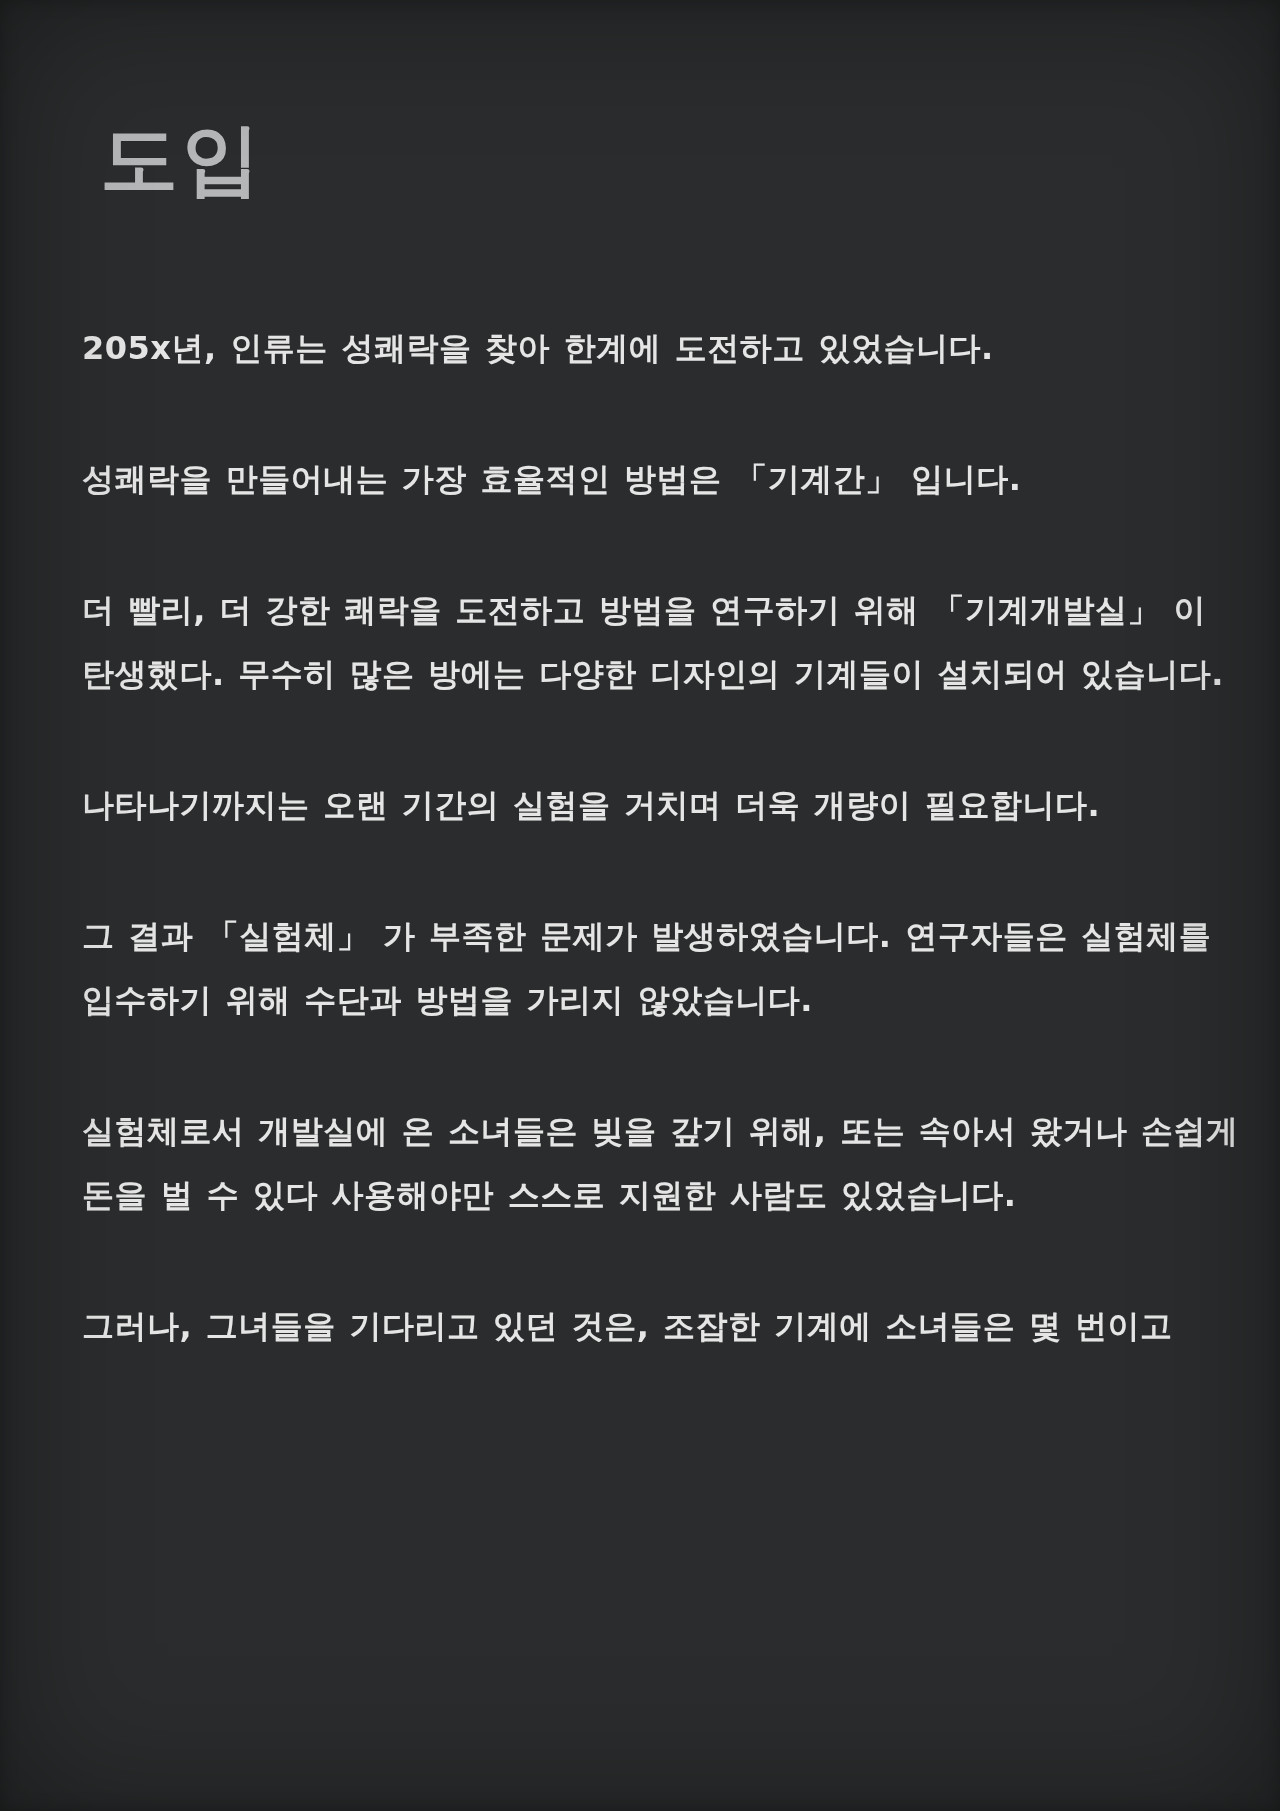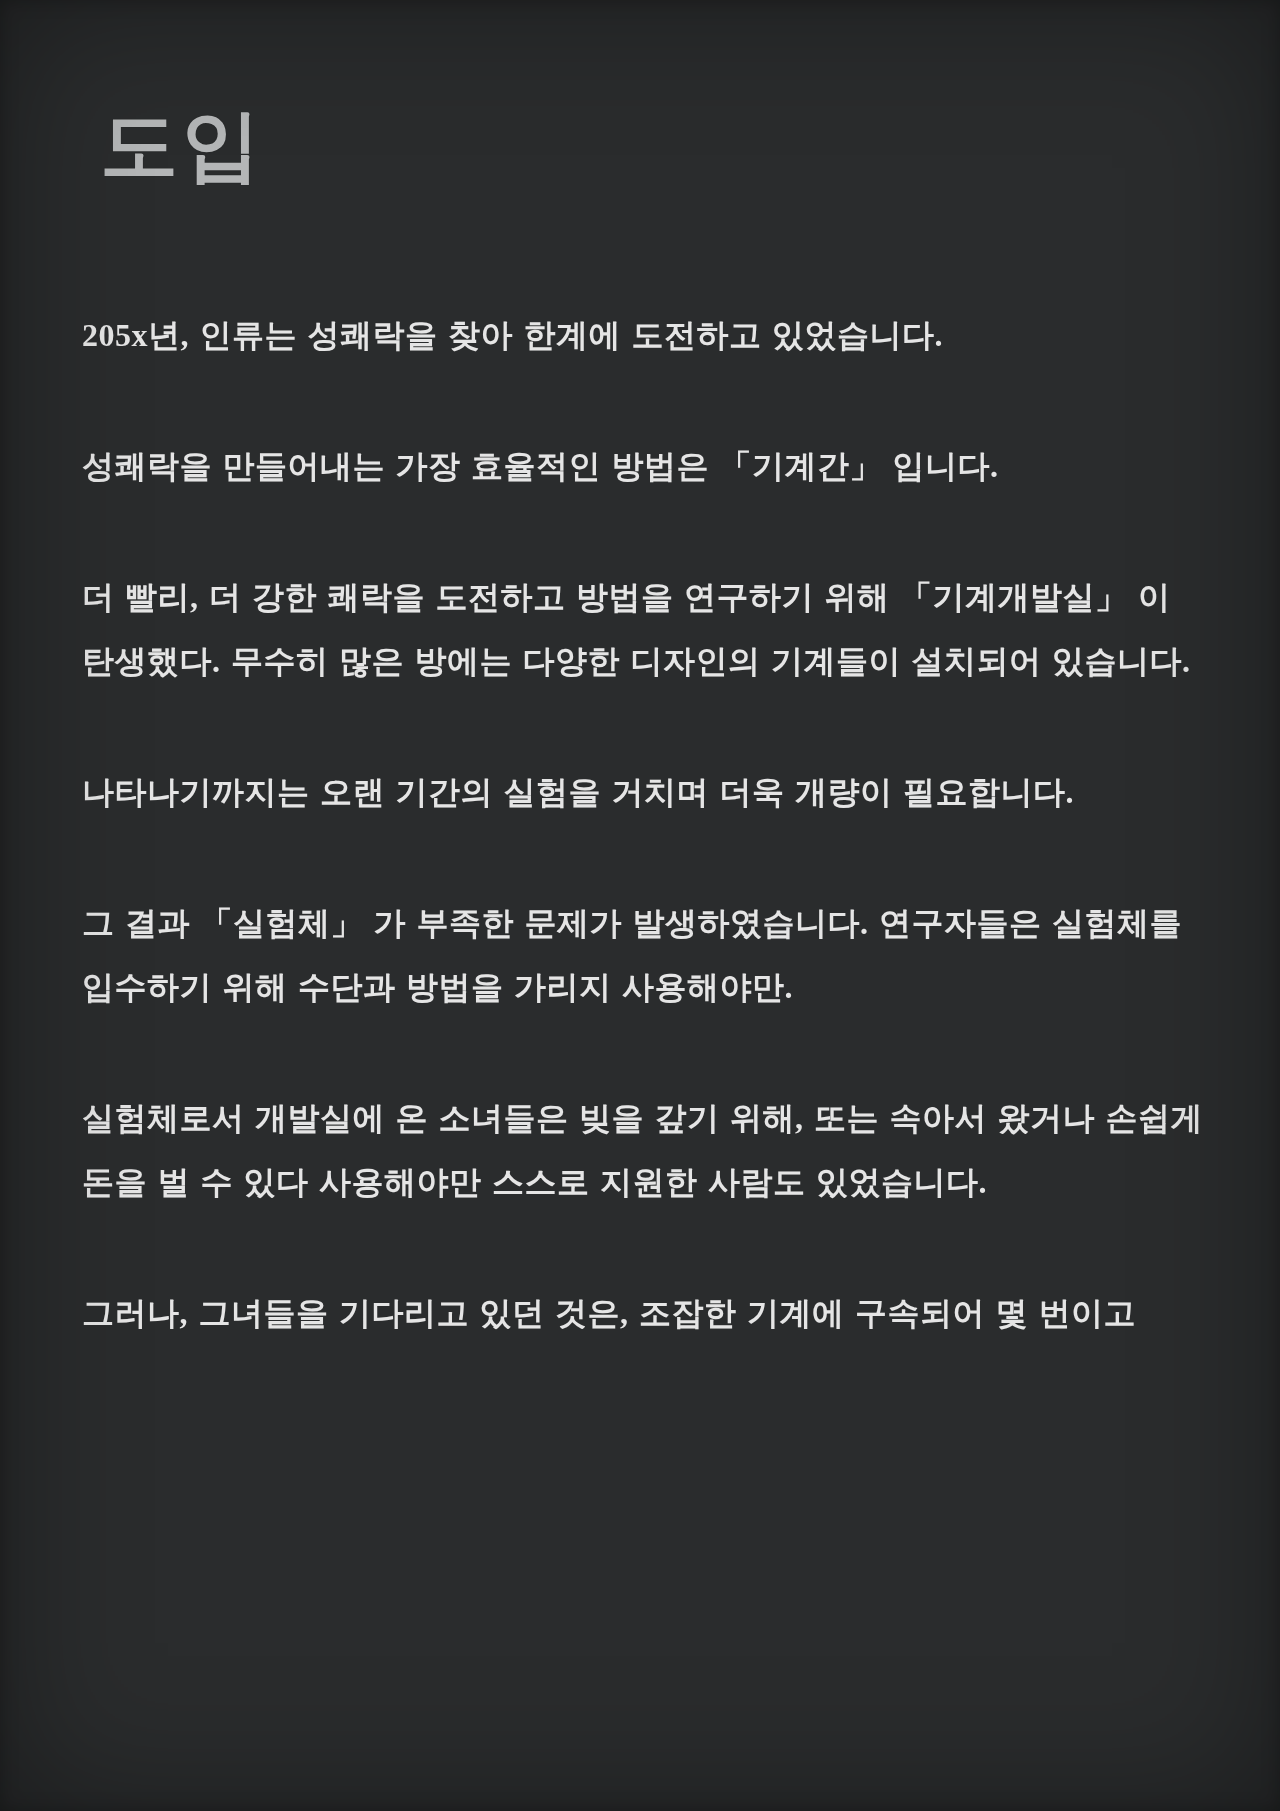--- a/index.html
+++ b/index.html
@@ -19,22 +19,21 @@
   }
   
   .vignette {
     position: absolute;
     inset: 0;
     pointer-events: none;
     box-shadow: inset 0 0 140px rgba(0,0,0,0.38), inset 0 0 18px rgba(0,0,0,0.25);
   }
   .content {
     position: relative;
-    padding: 3px 82px;
-    font-family: Liberation Serif, serif;
+    padding: 16px 82px;
   }
   .title {
     margin: 0 0 0 18px;
     padding-top: 104px;
     font-size: 78px;
     line-height: 1.0;
     font-weight: bold;
     letter-spacing: 4px;
     color: #b4b6b7;
     text-shadow: 0 0 1px rgba(0,0,0,0.4);
@@ -75,27 +74,27 @@
       <div class="line">더 빨리, 더 강한 쾌락을 도전하고 방법을 연구하기 위해 「기계개발실」 이</div>
       <div class="line">탄생했다. 무수히 많은 방에는 다양한 디자인의 기계들이 설치되어 있습니다.</div>
     </div>
 
     <div class="para">
       <div class="line">나타나기까지는 오랜 기간의 실험을 거치며 더욱 개량이 필요합니다.</div>
     </div>
 
     <div class="para">
       <div class="line">그 결과 「실험체」 가 부족한 문제가 발생하였습니다. 연구자들은 실험체를</div>
-      <div class="line">입수하기 위해 수단과 방법을 가리지 사용해야만.</div>
+      <div class="line">입수하기 위해 수단과 방법을 가리지 않았습니다.</div>
     </div>
 
     <div class="para">
       <div class="line">실험체로서 개발실에 온 소녀들은 빚을 갚기 위해, 또는 속아서 왔거나 손쉽게</div>
       <div class="line">돈을 벌 수 있다 사용해야만 스스로 지원한 사람도 있었습니다.</div>
     </div>
 
     <div class="para">
-      <div class="line">그러나, 그녀들을 기다리고 있던 것은, 조잡한 기계에 구속되어 몇 번이고</div>
+      <div class="line">그러나, 그녀들을 기다리고 있던 것은, 조잡한 기계에 소녀들은 몇 번이고</div>
     </div>
 
   </div>
   <div class="vignette"></div>
 </div>
 
 </body></html>

